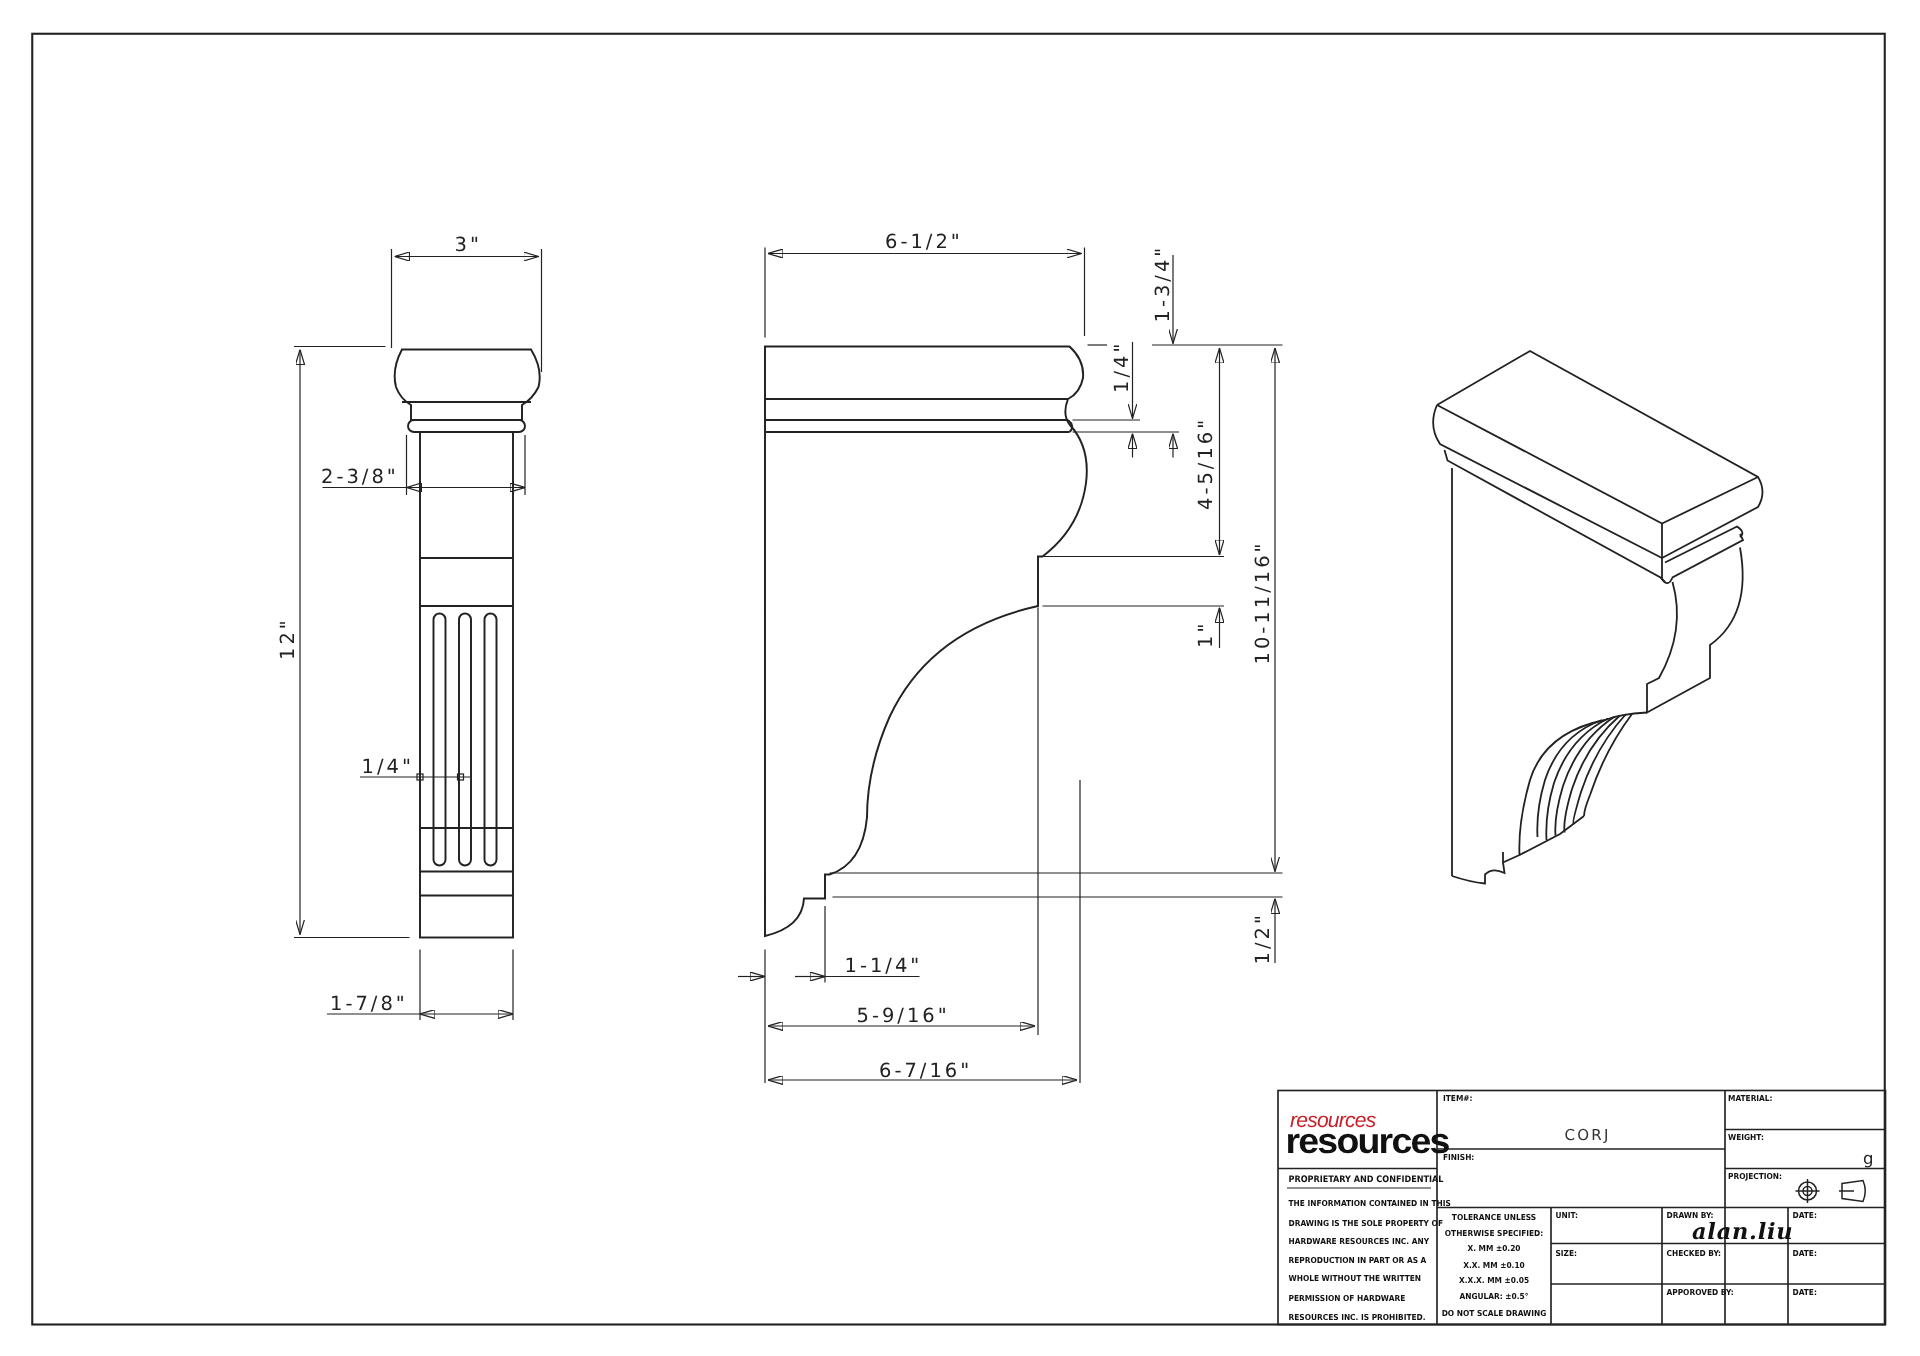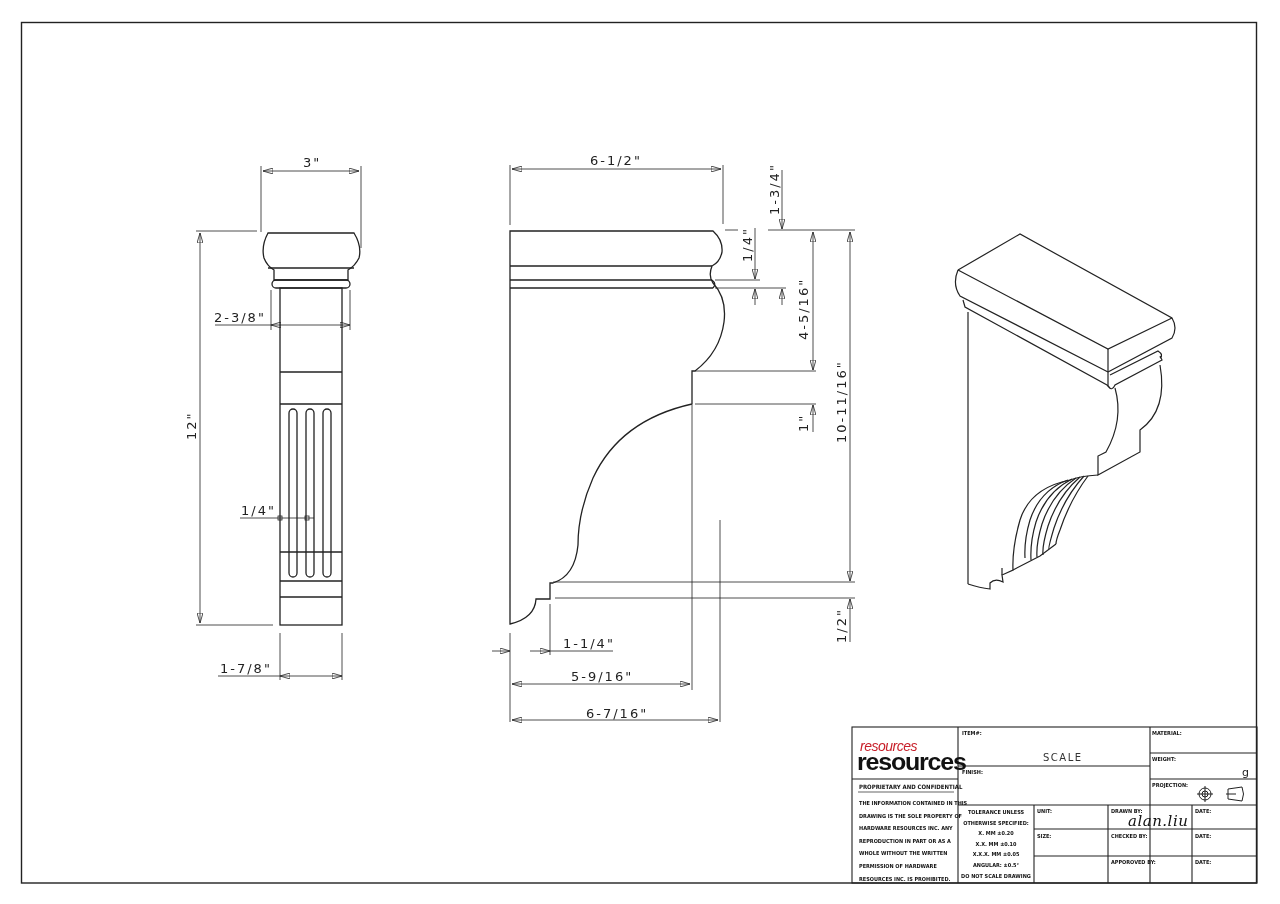--- a/index.html
+++ b/index.html
@@ -6,21 +6,21 @@
   body { width:1280px; height:904px; position:relative; overflow:hidden; font-family:"Liberation Sans", sans-serif; }
   #sheet { position:absolute; left:0; top:0; width:1280px; height:904px; }
   svg text { font-family:"DejaVu Sans", sans-serif; }
   .dim { font-size:13px; fill:#222; letter-spacing:2px; }
   .tb { position:absolute; font-family:"DejaVu Sans Condensed","DejaVu Sans", sans-serif; color:#111; }
   .tb-label { font-size:5.5px; font-weight:bold; letter-spacing:0; white-space:nowrap; }
   .tb-body { font-size:5.5px; font-weight:bold; line-height:12.6px; white-space:nowrap; }
   .tb-center { text-align:center; }
   .logo-top { position:absolute; left:860px; top:738px; font-family:"Liberation Sans", sans-serif; font-style:italic; color:#c8202a; font-size:14px; letter-spacing:-0.5px; }
   .logo-bottom { position:absolute; left:857px; top:747px; font-family:"Liberation Sans", sans-serif; font-weight:bold; color:#111; font-size:25px; letter-spacing:-1.2px; transform:scaleY(0.95); }
-  .signature { position:absolute; left:1128px; top:812px; font-family:"DejaVu Serif", serif; font-style:italic; font-weight:normal; font-size:15px; color:#111; letter-spacing:0.5px; }
+  .signature { position:absolute; left:1128px; top:812px; font-family:"DejaVu Serif", serif; font-style:italic; font-weight:bold; font-size:15px; color:#111; letter-spacing:0.5px; }
   .item-val { position:absolute; left:1043px; top:752px; font-family:"DejaVu Sans", sans-serif; font-size:10px; color:#333; letter-spacing:1.5px; }
   .weight-val { position:absolute; left:1242px; top:766px; font-family:"DejaVu Sans", sans-serif; font-size:11px; color:#222; }
 </style>
 </head>
 <body>
 
 <div id="sheet">
 <svg width="1280" height="904" viewBox="0 0 1280 904" xmlns="http://www.w3.org/2000/svg">
   <defs>
     <marker id="arr" viewBox="0 0 10 6" refX="10" refY="3" markerWidth="10" markerHeight="6" orient="auto-start-reverse" markerUnits="userSpaceOnUse">
@@ -209,21 +209,21 @@
   <div class="tb-body">THE INFORMATION CONTAINED IN THIS</div>
   <div class="tb-body">DRAWING IS THE SOLE PROPERTY OF</div>
   <div class="tb-body">HARDWARE RESOURCES INC.  ANY</div>
   <div class="tb-body">REPRODUCTION IN PART OR AS A</div>
   <div class="tb-body">WHOLE  WITHOUT THE WRITTEN</div>
   <div class="tb-body">PERMISSION OF HARDWARE</div>
   <div class="tb-body">RESOURCES INC. IS PROHIBITED.</div>
 </div>
 
 <div class="tb tb-label" style="left:962px;top:730px;">ITEM#:</div>
-<div class="item-val">SCALE</div>
+<div class="item-val">CORJ</div>
 <div class="tb tb-label" style="left:962px;top:769px;">FINISH:</div>
 
 <div class="tb tb-label" style="left:1152px;top:730px;">MATERIAL:</div>
 <div class="tb tb-label" style="left:1152px;top:756px;">WEIGHT:</div>
 <div class="weight-val">g</div>
 <div class="tb tb-label" style="left:1152px;top:782px;">PROJECTION:</div>
 
 <div class="tb tb-center" style="left:960px;top:807px;width:72px;">
   <div class="tb-body" style="line-height:10.6px;">TOLERANCE UNLESS</div>
   <div class="tb-body" style="line-height:10.6px;">OTHERWISE SPECIFIED:</div>

